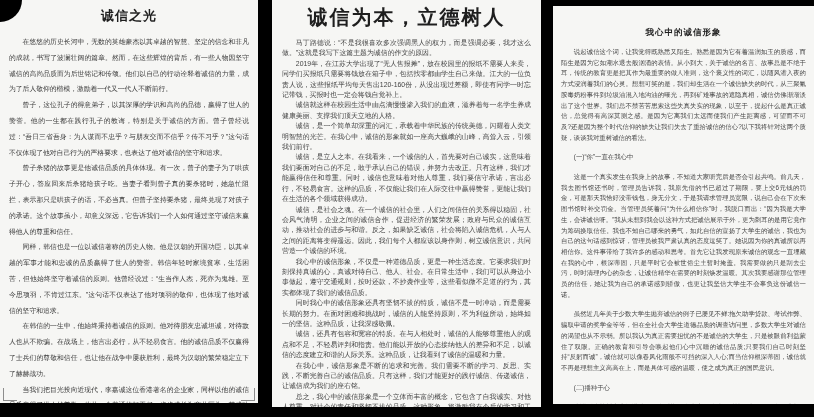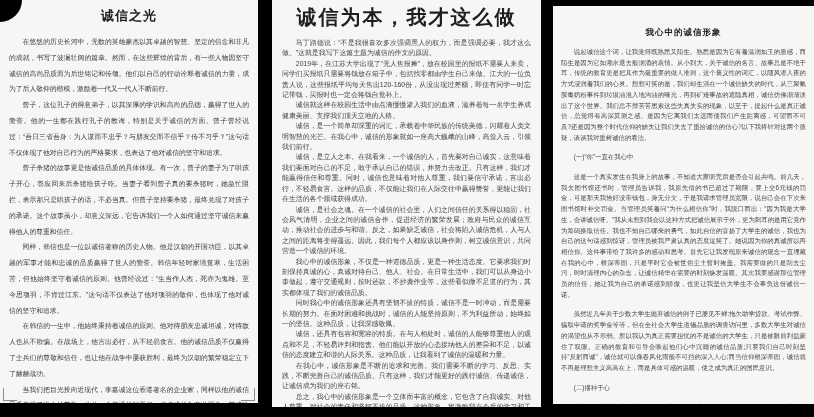--- a/index.html
+++ b/index.html
@@ -71,21 +71,21 @@
         <p class="para">曾子杀猪的故事更是他诚信品质的具体体现。有一次，曾子的妻子为了哄孩子开心，答应回来后杀猪给孩子吃。当妻子看到曾子真的要杀猪时，她急忙阻拦，表示那只是哄孩子的话，不必当真。但曾子坚持要杀猪，最终兑现了对孩子的承诺。这个故事虽小，却意义深远，它告诉我们一个人如何通过坚守诚信来赢得他人的尊重和信任。</p>
         <p class="para">同样，韩信也是一位以诚信著称的历史人物。他是汉朝的开国功臣，以其卓越的军事才能和忠诚的品质赢得了世人的赞誉。韩信年轻时家境贫寒，生活困苦，但他始终坚守着诚信的原则。他曾经说过：“生当作人杰，死亦为鬼雄。至今思项羽，不肯过江东。”这句话不仅表达了他对项羽的敬仰，也体现了他对诚信的坚守和追求。</p>
         <p class="para">在韩信的一生中，他始终秉持着诚信的原则。他对待朋友忠诚坦诚，对待敌人也从不欺骗。在战场上，他言出必行，从不轻易食言。他的诚信品质不仅赢得了士兵们的尊敬和信任，也让他在战争中屡获胜利，最终为汉朝的繁荣稳定立下了赫赫战功。</p>
         <p class="para">当我们把目光投向近现代，李嘉诚这位香港著名的企业家，同样以他的诚信品质赢得了世人的尊敬。他从一个普通的打工仔一步步成长为商业巨头，其成功的秘诀之一就是坚守诚信的原则。</p>
       </div>
     <div class="frame-mark bl"></div>
     <div class="frame-mark br"></div>
   </div>
 
   <div class="page" id="page-middle">
-    <h1 class="doc-title">诚信为本，我才这么做</h1>
+    <h1 class="doc-title">诚信为本，立德树人</h1>
     <div class="body">
         <p class="para">马丁路德说：“不是我很喜欢多次强调黑人的权力，而是强调必要，我才这么做。”这就是我写下这篇主题为诚信的作文的原因。</p>
         <p class="para">2019年，在江苏大学出现了“无人售报摊”，放在校园里的报纸不需要人来卖，同学们买报纸只需要将钱放在箱子中，包括找零都由学生自己来做。江大的一位负责人说，这些报纸平均每天售出120-160份，从没出现过差额，即使有同学一时忘记带钱，买报时也一定会将钱自觉补上。</p>
         <p class="para">诚信就这样在校园生活中由点滴慢慢渗入我们的血液，滋养着每一名学生养成健康美丽、支撑我们顶天立地的人格。</p>
         <p class="para">诚信，是一个简单却深重的词汇，承载着中华民族的传统美德，闪耀着人类文明智慧的光芒。在我心中，诚信的形象就如一座高大巍峨的山峰，高耸入云，引领我们前行。</p>
         <p class="para">诚信，是立人之本。在我看来，一个诚信的人，首先要对自己诚实，这意味着我们要面对自己的不足，敢于承认自己的错误，并努力去改正。只有这样，我们才能赢得信任和尊重。同时，诚信也意味着对他人尊重，我们要信守承诺，言出必行，不轻易食言。这样的品质，不仅能让我们在人际交往中赢得赞誉，更能让我们在生活的各个领域获得成功。</p>
         <p class="para">诚信，是社会之魂。在一个诚信的社会里，人们之间信任的关系得以稳固，社会风气清明，企业之间的诚信合作，促进经济的繁荣发展；政府与民众的诚信互动，推动社会的进步与和谐。反之，如果缺乏诚信，社会将陷入诚信危机，人与人之间的距离将变得遥远。因此，我们每个人都应该以身作则，树立诚信意识，共同营造一个诚信的环境。</p>
         <p class="para">我心中的诚信形象，不仅是一种道德品质，更是一种生活态度。它要求我们时刻保持真诚的心，真诚对待自己、他人、社会。在日常生活中，我们可以从身边小事做起，遵守交通规则，按时还款，不抄袭作业等，这些看似微不足道的行为，其实都体现了我们的诚信品质。</p>
         <p class="para">同时我心中的诚信形象还具有坚韧不拔的特质，诚信不是一时冲动，而是需要长期的努力。在面对困难和挑战时，诚信的人能坚持原则，不为利益所动，始终如一的坚信。这种品质，让我深感敬佩。</p>
         <p class="para">诚信，还具有包容和宽容的特质。在与人相处时，诚信的人能够尊重他人的观点和不足，不轻易评判和指责。他们能以开放的心态接纳他人的差异和不足，以诚信的态度建立和谐的人际关系。这种品质，让我看到了诚信的温暖和力量。</p>

